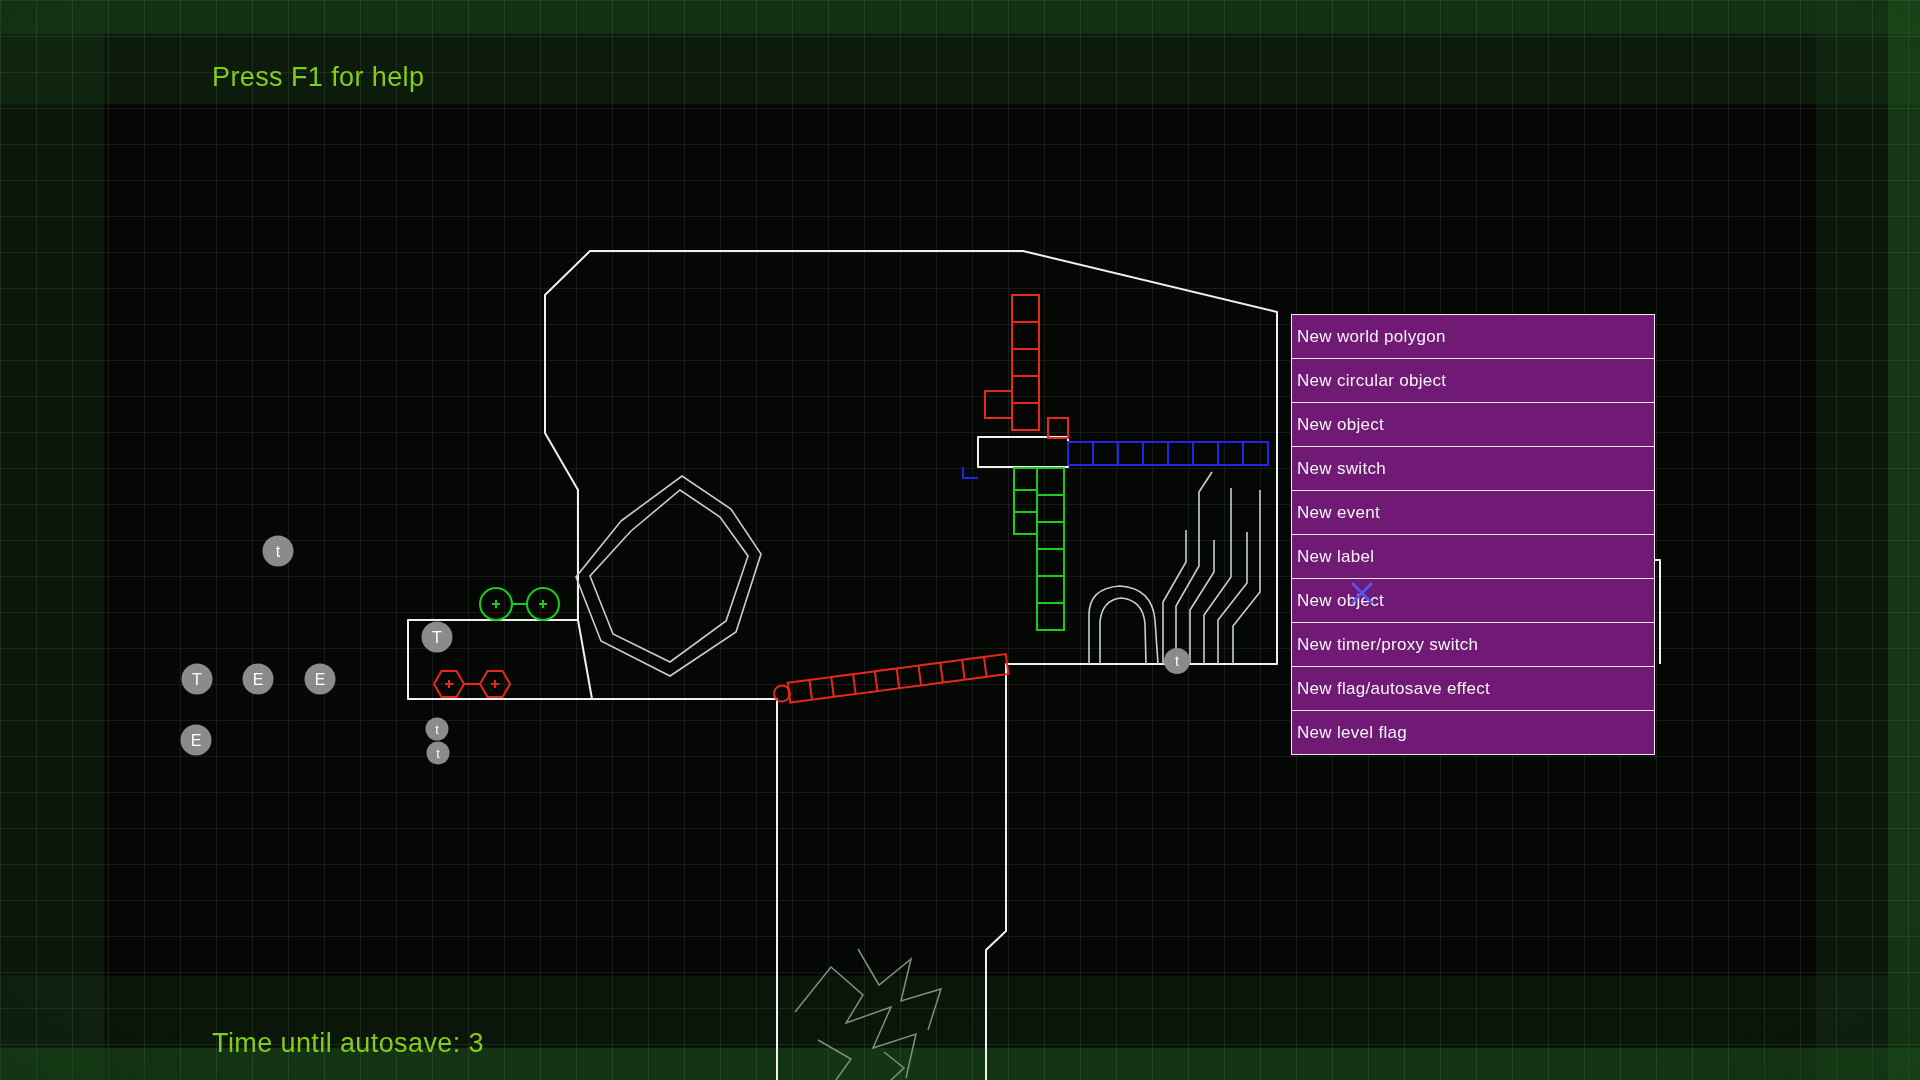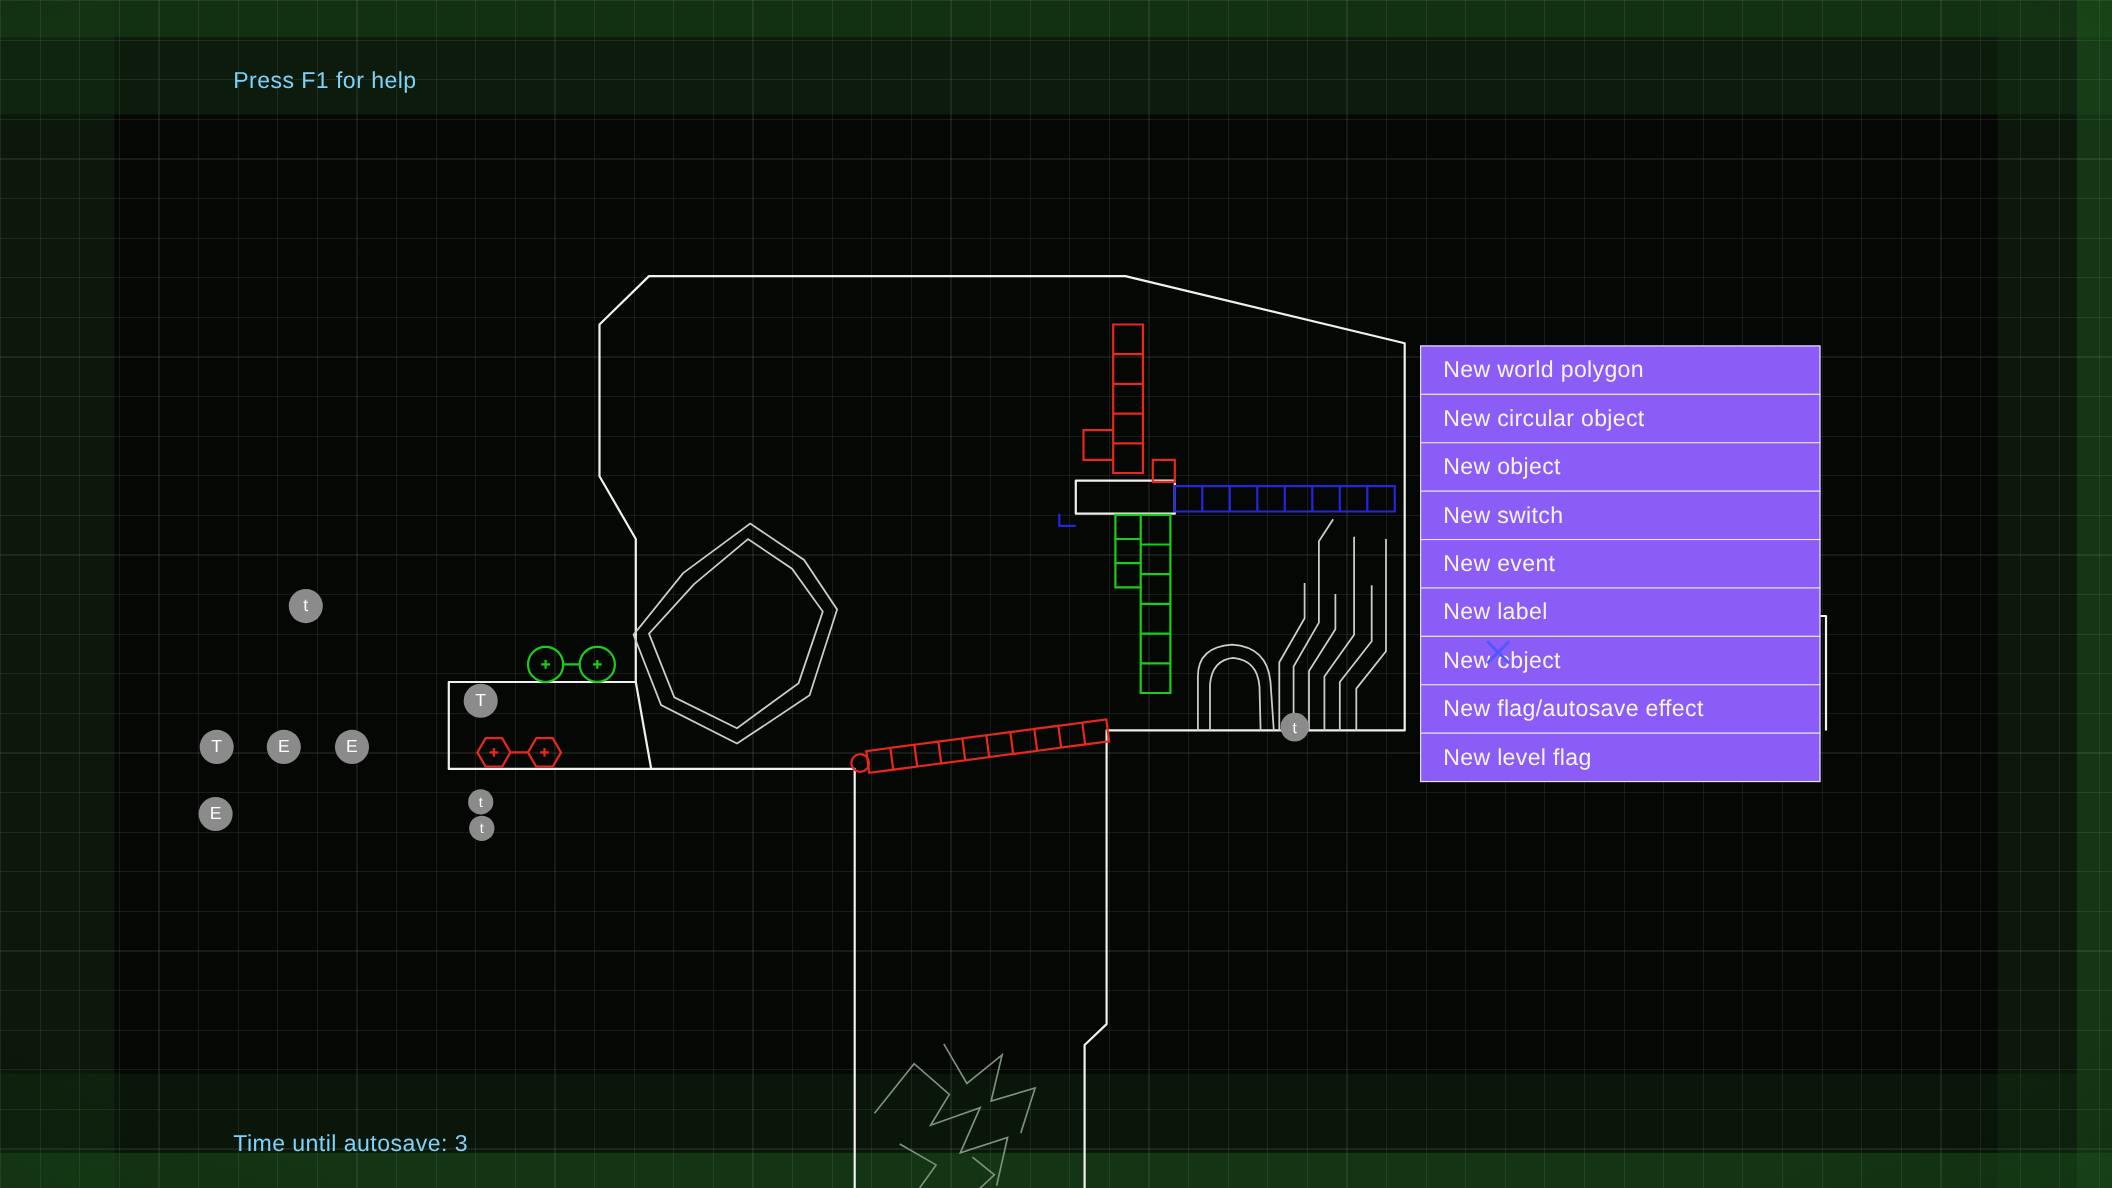--- a/index.html
+++ b/index.html
@@ -22,38 +22,38 @@
     background-image:
       repeating-linear-gradient(to right, rgba(175,185,175,0.11) 0 1px, transparent 1px 36px),
       repeating-linear-gradient(to bottom, rgba(175,185,175,0.11) 0 1px, transparent 1px 36px);
   }
   .vignette{
     position:absolute;inset:0;pointer-events:none;
     background:radial-gradient(ellipse 115% 115% at 50% 45%, transparent 55%, rgba(0,0,0,0.55) 100%);
   }
   #geom{position:absolute;left:0;top:0;}
   
-  .hud{position:absolute;color:#7dd3fc;font-size:21px;letter-spacing:0.4px;z-index:5;}
+  .hud{position:absolute;color:#84cc16;font-size:27px;letter-spacing:0.4px;z-index:5;}
   .hud-help{left:212px;top:62px;}
   .hud-autosave{left:212px;top:1028px;}
   
   .marker{
     position:absolute;border-radius:50%;background:#8b8b8b;color:#fff;
     display:flex;align-items:center;justify-content:center;
     transform:translate(-50%,-50%);z-index:4;font-size:16px;
   }
   .marker.lg{width:31px;height:31px;}
   .marker.md{width:26px;height:26px;font-size:14px;}
   .marker.sm{width:23px;height:23px;font-size:13px;}
   
   .menu{position:absolute;left:1291px;top:314px;width:364px;z-index:10;}
   .menu-item{
     box-sizing:border-box;height:45px;margin-top:-1px;
-    border:1px solid #e9e9e9;background:#8b5cf6;color:#f4f4f4;
-    font-size:21px;line-height:43px;padding-left:20px;letter-spacing:0.3px;
+    border:1px solid #e9e9e9;background:#701a75;color:#f4f4f4;
+    font-size:17px;line-height:43px;padding-left:5px;letter-spacing:0.3px;
     white-space:nowrap;overflow:hidden;
   }
   .menu-item:first-child{margin-top:0;}
   .cursor-x{position:absolute;left:1349px;top:580px;z-index:20;pointer-events:none;}
 </style>
 </head>
 <body>
 
 <div id="stage">
 
@@ -149,20 +149,21 @@
     </div>
 
   <div class="menu">
     <div class="menu-item">New world polygon</div>
     <div class="menu-item">New circular object</div>
     <div class="menu-item">New object</div>
     <div class="menu-item">New switch</div>
     <div class="menu-item">New event</div>
     <div class="menu-item">New label</div>
     <div class="menu-item">New object</div>
+    <div class="menu-item">New timer/proxy switch</div>
     <div class="menu-item">New flag/autosave effect</div>
     <div class="menu-item">New level flag</div>
   </div>
 
   <svg class="cursor-x" width="26" height="26">
     <path d="M3 3 L23 23 M3 23 L23 3" fill="none" stroke-width="2.5" stroke="#4e58ff"></path>
   </svg>
 
   <div class="hud hud-help">Press F1 for help</div>
   <div class="hud hud-autosave">Time until autosave: 3</div>

